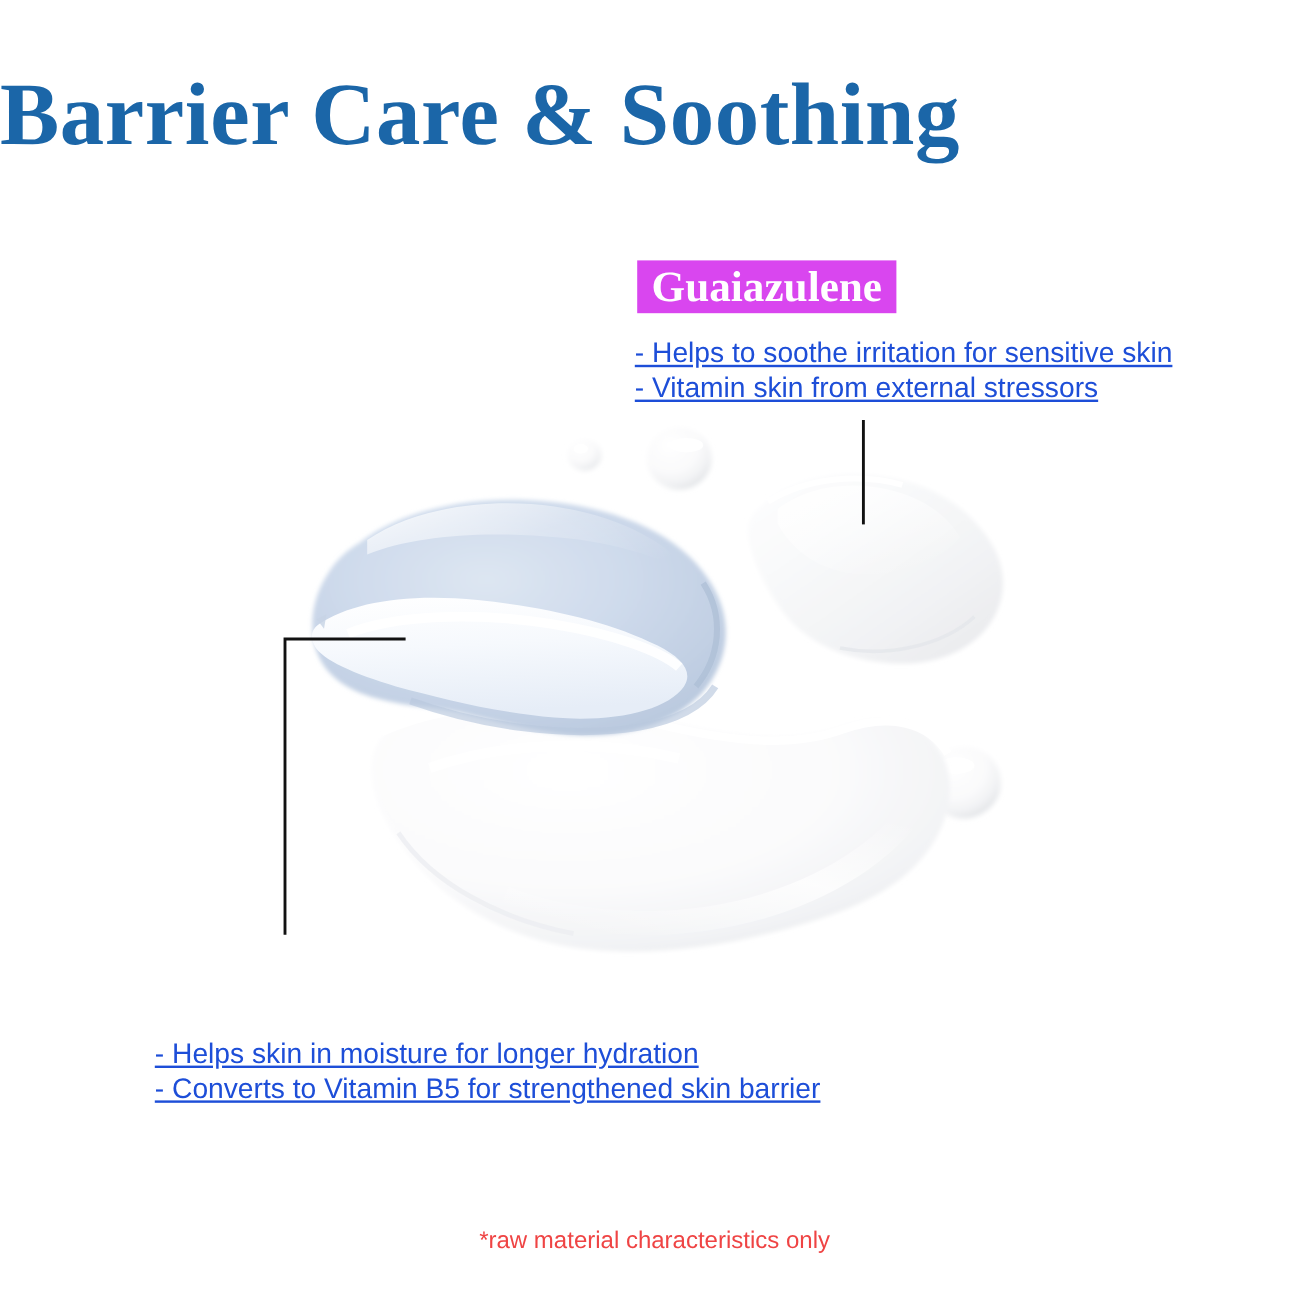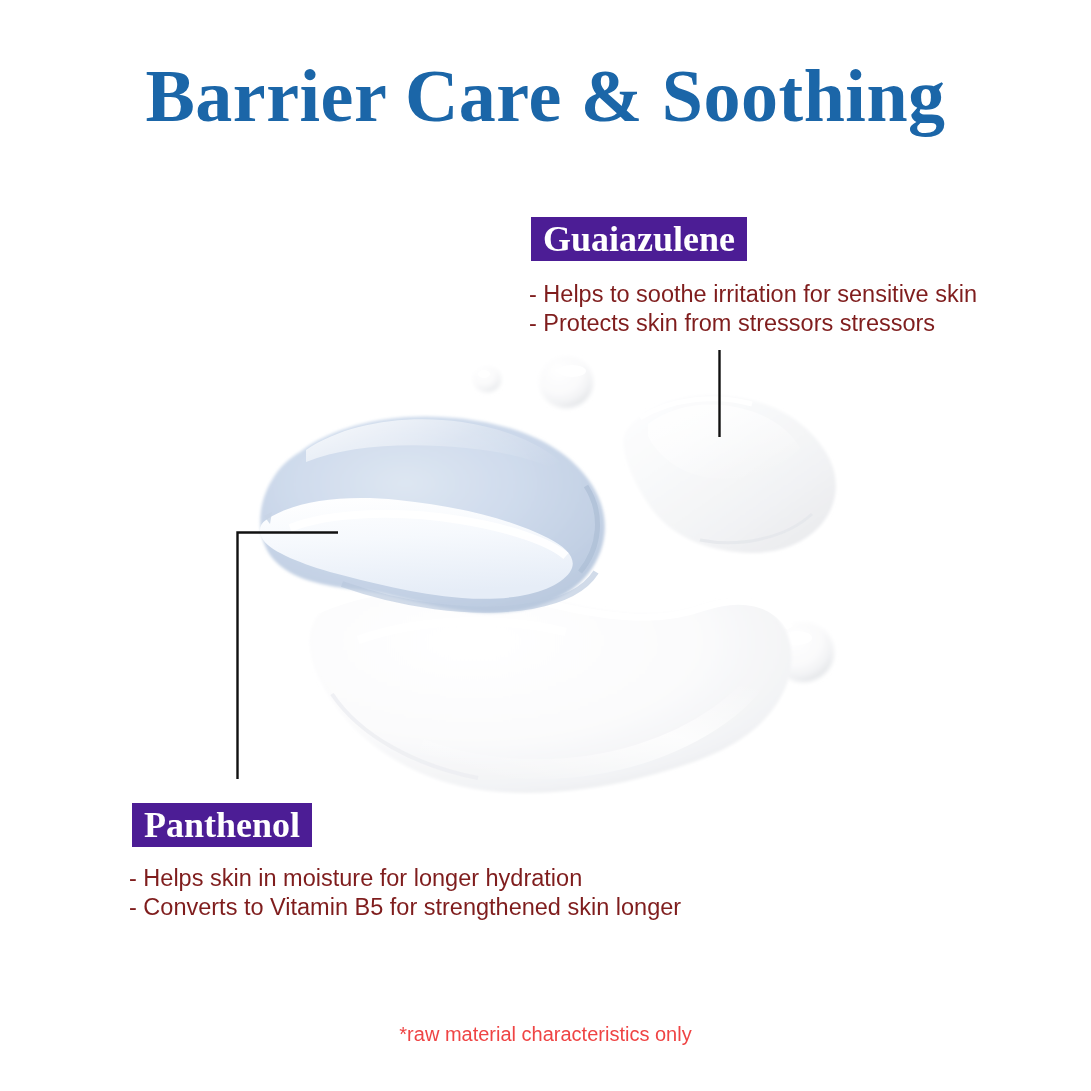--- a/index.html
+++ b/index.html
@@ -18,21 +18,20 @@
     background: #ffffff;
     overflow: hidden;
   }
 
   
   .title {
     position: absolute;
     left: 0;
     top: 58px;
     width: 1091px;
-    text-align: center;
     font-family: "Liberation Serif", "DejaVu Serif", serif;
     font-weight: bold;
     font-size: 74px;
     letter-spacing: 0.5px;
     color: #1b66a8;
     line-height: 1.05;
     white-space: nowrap;
   }
 
   
@@ -41,40 +40,41 @@
     left: 0;
     top: 0;
     width: 1091px;
     height: 1091px;
     pointer-events: none;
   }
 
   
   .chip {
     position: absolute;
-    background: #4c1d95;
+    background: #d946ef;
     color: #ffffff;
     font-family: "Liberation Serif", "DejaVu Serif", serif;
     font-weight: bold;
     font-size: 36px;
     line-height: 44px;
     padding: 0 12px;
     white-space: nowrap;
   }
   #chip-guaiazulene { left: 531px; top: 217px; }
   #chip-panthenol   { left: 132px; top: 803px; }
 
   
   .bullets {
     position: absolute;
     font-family: "Liberation Sans", "DejaVu Sans", sans-serif;
     font-size: 23.5px;
     line-height: 29px;
-    color: #7f1d1d;
+    color: #1d4ed8;
     white-space: nowrap;
+    text-decoration: underline;
   }
   #bullets-guaiazulene { left: 529px; top: 280px; }
   #bullets-panthenol   { left: 129px; top: 864px; }
   .bullets .line { display: block; }
 
   
   .footnote {
     position: absolute;
     left: 0;
     top: 1023px;
@@ -252,25 +252,24 @@
 
     <line x1="719.5" y1="350" x2="719.5" y2="437" stroke="#111111" stroke-width="2.4"></line>
 
     <path d="M 338 532.5 L 237.5 532.5 L 237.5 779" fill="none" stroke="#111111" stroke-width="2.4"></path>
   </svg>
 
   <div class="chip" id="chip-guaiazulene">Guaiazulene</div>
 
   <div class="bullets" id="bullets-guaiazulene">
     <span class="line">- Helps to soothe irritation for sensitive skin</span>
-    <span class="line">- Protects skin from stressors stressors</span>
+    <span class="line">- Vitamin skin from external stressors</span>
   </div>
 
-  <div class="chip" id="chip-panthenol">Panthenol</div>
 
   <div class="bullets" id="bullets-panthenol">
     <span class="line">- Helps skin in moisture for longer hydration</span>
-    <span class="line">- Converts to Vitamin B5 for strengthened skin longer</span>
+    <span class="line">- Converts to Vitamin B5 for strengthened skin barrier</span>
   </div>
 
   <div class="footnote">*raw material characteristics only</div>
 
 </div>
 
 </body></html>

